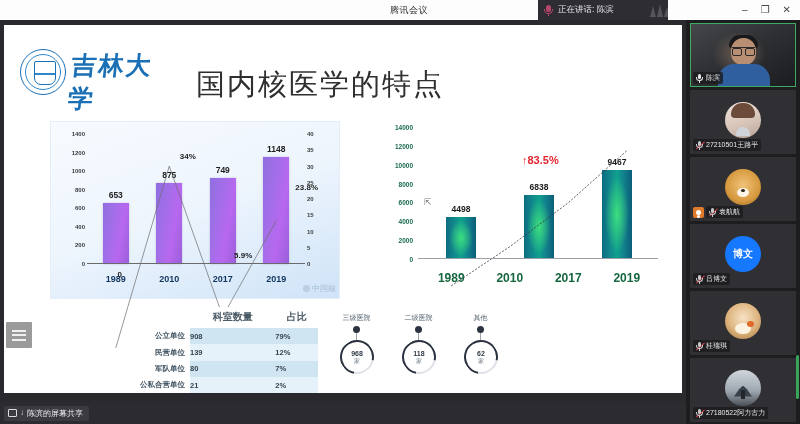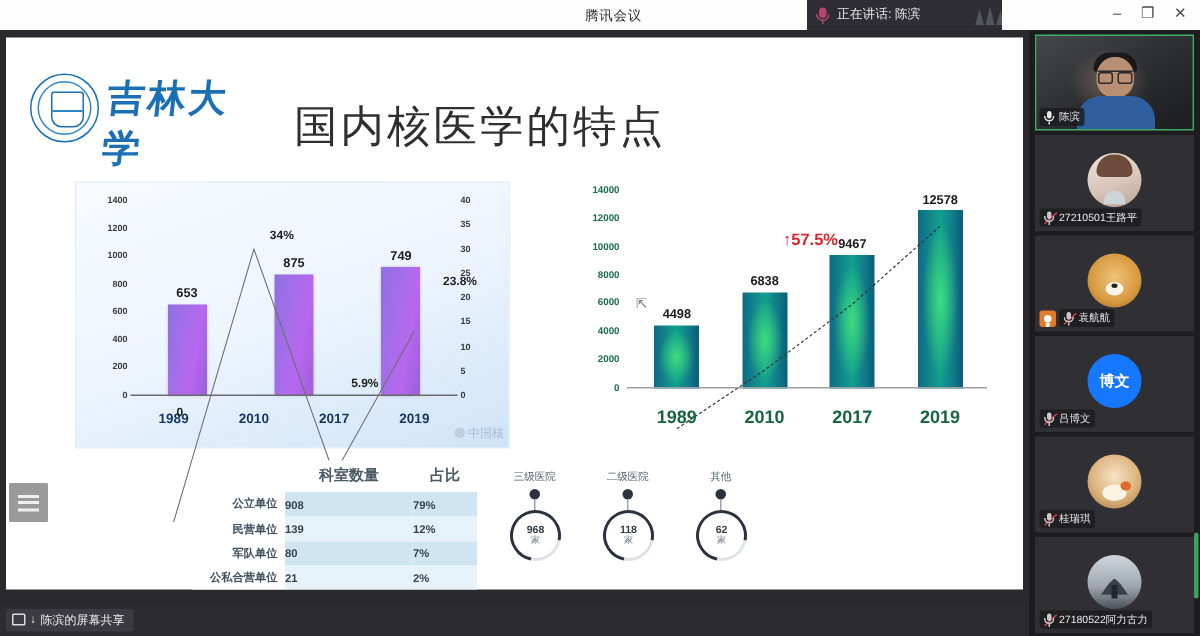--- a/index.html
+++ b/index.html
@@ -437,20 +437,24 @@
                 <div class="cl-bar-val" style="bottom: 49.1429%;">653</div>
               </div>
               <div class="cl-bar-wrap">
                 <div class="cl-bar" style="height: 62.5%;"></div>
                 <div class="cl-bar-val" style="bottom: 65%;">875</div>
               </div>
               <div class="cl-bar-wrap">
                 <div class="cl-bar" style="height: 66.2143%;"></div>
                 <div class="cl-bar-val" style="bottom: 68.7143%;">749</div>
               </div>
+              <div class="cl-bar-wrap">
+                <div class="cl-bar" style="height: 82%;"></div>
+                <div class="cl-bar-val" style="bottom: 84.5%;">1148</div>
+              </div>
             </div>
           <svg class="cl-line-svg" id="clLine" preserveAspectRatio="none" viewBox="0 0 100 100">
               <path d="M12.50 100.00 L37.50 15.00 L62.50 85.25 L87.50 40.50" fill="none" stroke="#6b6b6b" stroke-width="0.7" vector-effect="non-scaling-stroke"></path>
             </svg>
           <div class="cl-base"></div>
           <div class="cl-xaxis" id="clX">
               <span>1989</span>
               <span>2010</span>
               <span>2017</span>
               <span>2019</span>
@@ -482,37 +486,33 @@
                 <div class="cr-val" style="bottom: 34.1286%;">4498</div>
               </div>
               <div class="cr-bar-wrap">
                 <div class="cr-bar" style="height: 48.8429%;"></div>
                 <div class="cr-val" style="bottom: 50.8429%;">6838</div>
               </div>
               <div class="cr-bar-wrap">
                 <div class="cr-bar" style="height: 67.6214%;"></div>
                 <div class="cr-val" style="bottom: 69.6214%;">9467</div>
               </div>
-              <div class="cr-bar-wrap">
-                <div class="cr-bar" style="height: 89.8429%;"></div>
-                <div class="cr-val" style="bottom: 91.8429%;">12578</div>
-              </div>
             </div>
           <svg class="cr-line-svg" id="crLine" preserveAspectRatio="none" viewBox="0 0 100 100">
               <path d="M12.50 67.87 L37.50 51.16 L62.50 32.38 L87.50 10.16" fill="none" stroke="#33343a" stroke-width="0.8" stroke-dasharray="2,1.6" vector-effect="non-scaling-stroke"></path>
             </svg>
           <div class="cr-base"></div>
           <div class="cr-xaxis" id="crX">
               <span>1989</span>
               <span>2010</span>
               <span>2017</span>
               <span>2019</span>
             </div>
           <div class="cr-cursor">⇱</div>
-        <div class="cr-ann" style="left: 140px; top: 33px;">↑57.5%</div>
+        <div class="cr-ann" style="left: 140px; top: 33px;">↑83.5%</div>
           </div>
       </div>
 
       <div class="bottom">
         <div class="tbl">
           <table>
             <thead>
               <tr>
                 <th class="lab"></th>
                 <th>科室数量</th>

